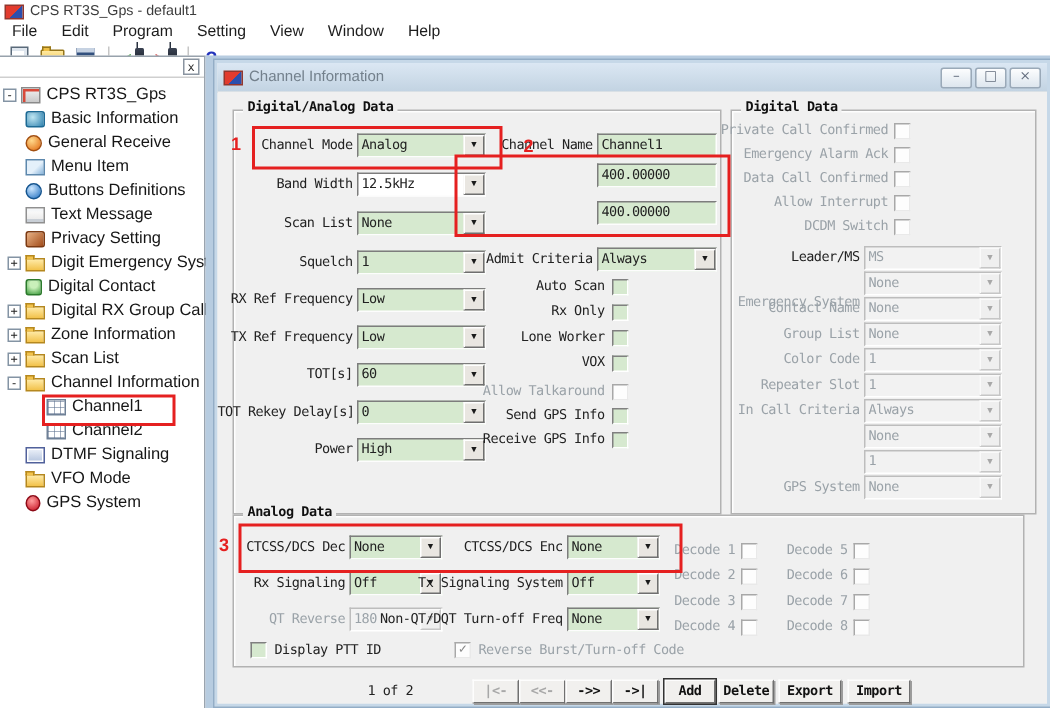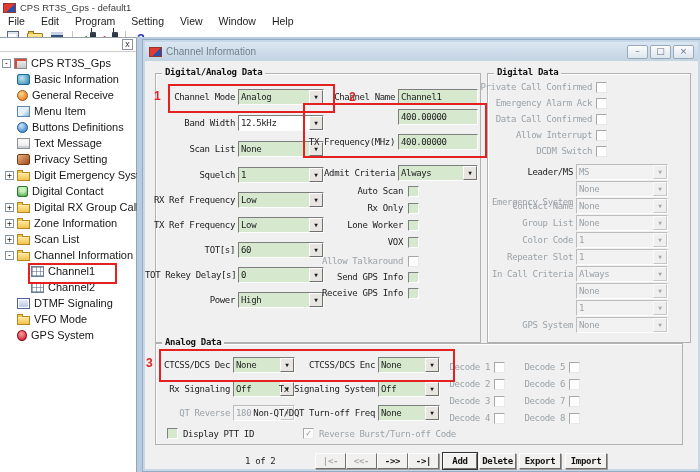--- a/index.html
+++ b/index.html
@@ -326,21 +326,20 @@
 
       <div class="flabel" style="left:114px;top:28px;width:136px;">Channel Name</div>
       <div class="tinput" style="left:253px;top:28px;width:80px;">
         <span class="cv">Channel1</span>
         </div>
 
       <div class="tinput" style="left:253px;top:48px;width:80px;">
         <span class="cv">400.00000</span>
         </div>
 
-      <div class="flabel" style="left:114px;top:73px;width:136px;">TX Frequency(MHz)</div>
       <div class="tinput" style="left:253px;top:73px;width:80px;">
         <span class="cv">400.00000</span>
         </div>
 
       <div class="flabel" style="left:114px;top:104px;width:136px;">Admit Criteria</div>
       <div class="combo" style="left:253px;top:104px;width:80px;">
         <span class="cv">Always</span>
           <span class="ca">▼</span>
         </div>
 

